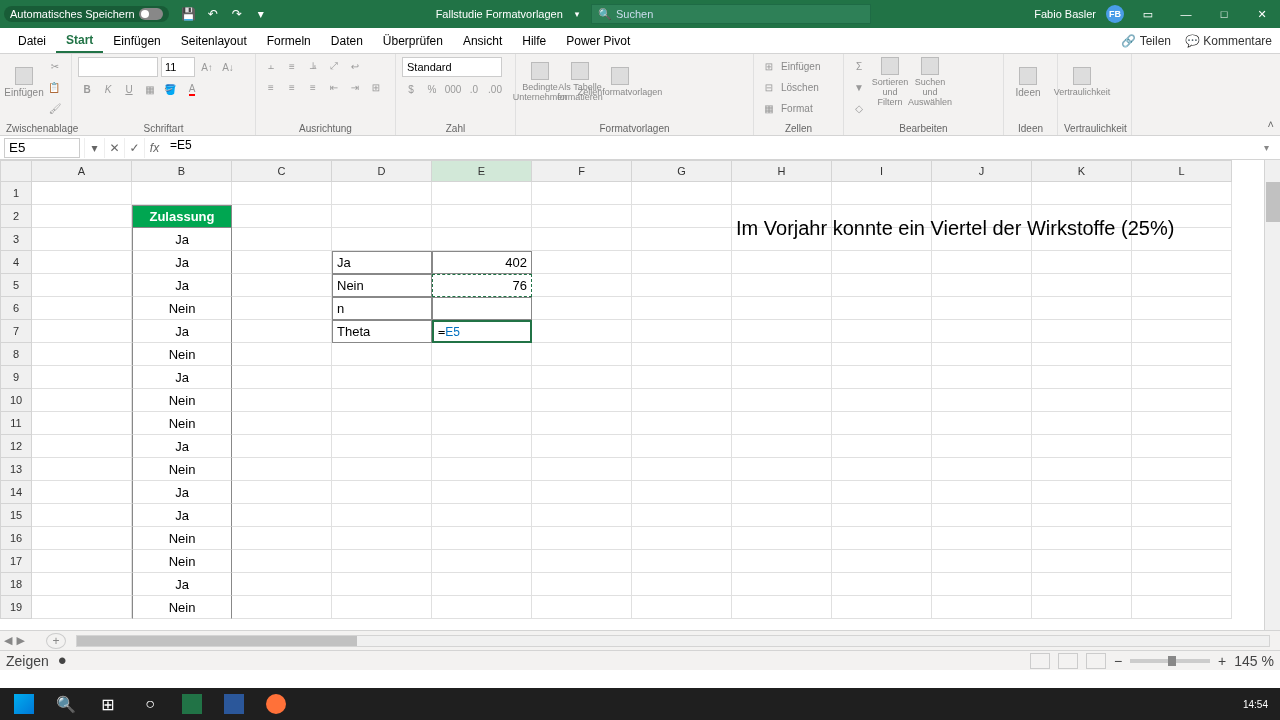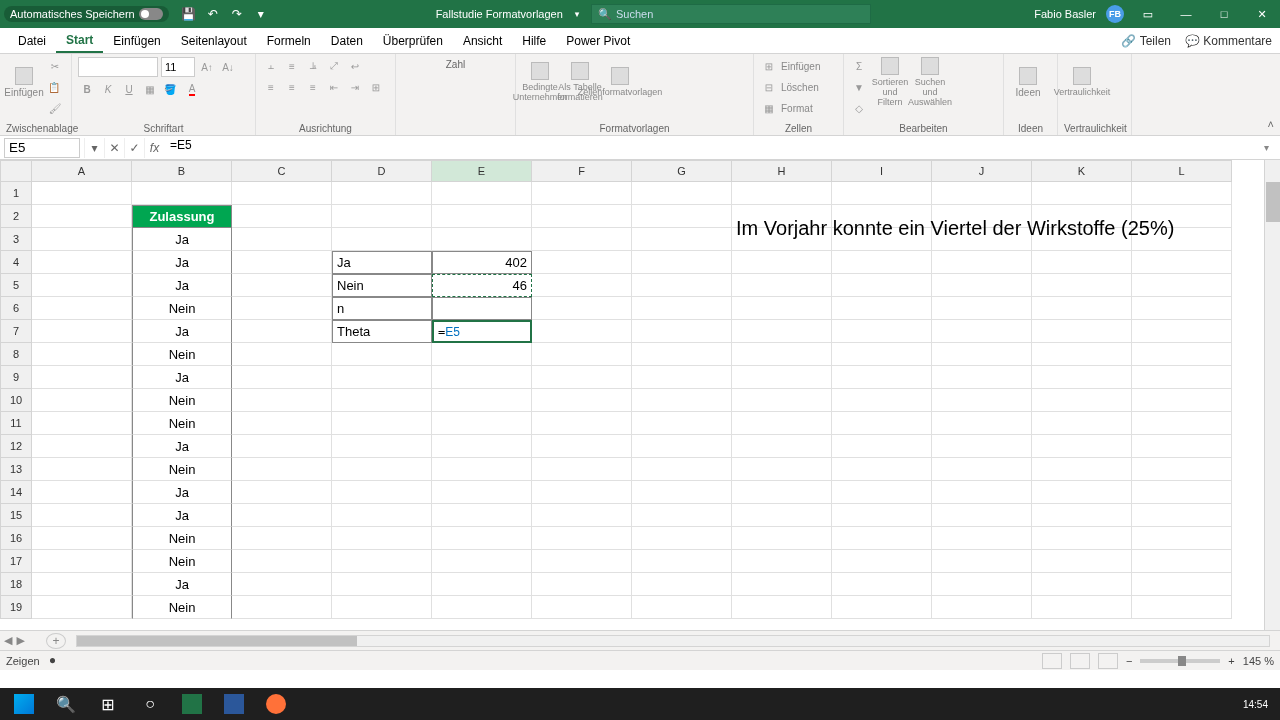--- a/index.html
+++ b/index.html
@@ -76,21 +76,21 @@
 
 .sheet-bar { height: 20px; border-top: 1px solid #d4d4d4; display: flex; align-items: center; font-size: 11px; background: #f3f2f1; }
 .sheet-nav { width: 40px; display: flex; gap: 4px; padding: 0 4px; color: #888; }
 .sheet-tab { padding: 2px 10px; border-right: 1px solid #ccc; background: #e6e6e6; cursor: pointer; }
 .sheet-tab.active { background: #fff; border-bottom: 2px solid #217346; font-weight: 600; }
 .sheet-add { width: 20px; height: 16px; border: 1px solid #ccc; border-radius: 50%; display: flex; align-items: center; justify-content: center; margin-left: 6px; font-size: 12px; color: #888; }
 .hscroll { flex: 1; margin: 0 10px; height: 12px; background: #f0f0f0; border: 1px solid #d4d4d4; position: relative; }
 .hscroll-thumb { position: absolute; left: 0; width: 280px; height: 100%; background: #c1c1c1; }
 
 
-.status-bar { height: 20px; background: #f3f2f1; border-top: 1px solid #d4d4d4; display: flex; align-items: center; font-size: 11px; padding: 0 6px; color: #444; }
+.status-bar { height: 20px; background: #f3f2f1; border-top: 1px solid #d4d4d4; display: flex; align-items: center; font-size: 14px; padding: 0 6px; color: #444; }
 .status-right { margin-left: auto; display: flex; align-items: center; gap: 8px; }
 .view-btn { width: 20px; height: 16px; border: 1px solid #ccc; }
 .zoom-slider { width: 80px; height: 4px; background: #ccc; position: relative; }
 .zoom-slider::after { content: ""; position: absolute; left: 38px; top: -3px; width: 8px; height: 10px; background: #888; }
 
 
 .taskbar { position: absolute; bottom: 0; left: 0; right: 0; height: 32px; background: #1f1f1f; display: flex; align-items: center; padding: 0 4px; gap: 2px; }
 .task-btn { width: 40px; height: 28px; display: flex; align-items: center; justify-content: center; }
 .task-icon { width: 20px; height: 20px; }
 .win-icon { background: linear-gradient(135deg, #00adef 0%, #0078d7 100%); }
@@ -199,20 +199,32 @@
         <div class="rg-small">≡</div>
         <div class="rg-small">≡</div>
         <div class="rg-small">⇤</div>
         <div class="rg-small">⇥</div>
         <div class="rg-small">⊞</div>
       </div>
     </div>
     <div class="ribbon-group-label">Ausrichtung</div>
   </div>
   <div class="ribbon-group" style="width:120px">
+    <div class="rg-content rg-col">
+      <div class="rg-row">
+          <input class="font-name" style="width: 100px;" value="Standard">
+        </div>
+      <div class="rg-row">
+        <div class="rg-small">$</div>
+        <div class="rg-small">%</div>
+        <div class="rg-small">000</div>
+        <div class="rg-small">.0</div>
+        <div class="rg-small">.00</div>
+      </div>
+    </div>
     <div class="ribbon-group-label">Zahl</div>
   </div>
   <div class="ribbon-group" style="width:238px">
     <div class="rg-content">
       <div class="rg-big">
           <div class="rg-icon"></div>
           <span style="font-size:9px;text-align:center">Bedingte Unternehmen</span>
         </div>
       <div class="rg-big">
           <div class="rg-icon"></div>
@@ -386,21 +398,21 @@
           <div class="cell colI" style="width: 100px;"></div>
           <div class="cell colJ" style="width: 100px;"></div>
           <div class="cell colK" style="width: 100px;"></div>
           <div class="cell colL" style="width: 100px;"></div>
         </div>
         <div class="cell-row">
           <div class="cell colA" style="width: 100px;"></div>
           <div class="cell colB data-b" style="width: 100px;">Ja</div>
           <div class="cell colC" style="width: 100px;"></div>
           <div class="cell colD boxed" style="width: 100px;">Nein</div>
-          <div class="cell colE boxed num marching" style="width: 100px;">46</div>
+          <div class="cell colE boxed num marching" style="width: 100px;">76</div>
           <div class="cell colF" style="width: 100px;"></div>
           <div class="cell colG" style="width: 100px;"></div>
           <div class="cell colH" style="width: 100px;"></div>
           <div class="cell colI" style="width: 100px;"></div>
           <div class="cell colJ" style="width: 100px;"></div>
           <div class="cell colK" style="width: 100px;"></div>
           <div class="cell colL" style="width: 100px;"></div>
         </div>
         <div class="cell-row">
           <div class="cell colA" style="width: 100px;"></div>

